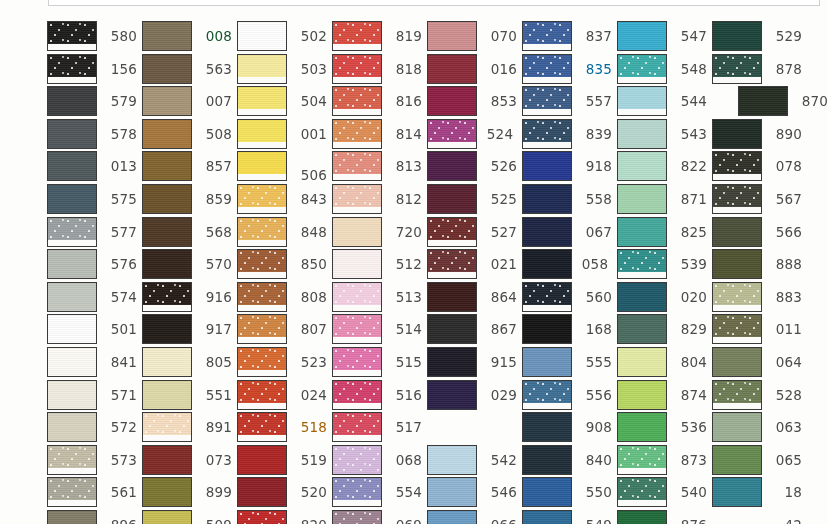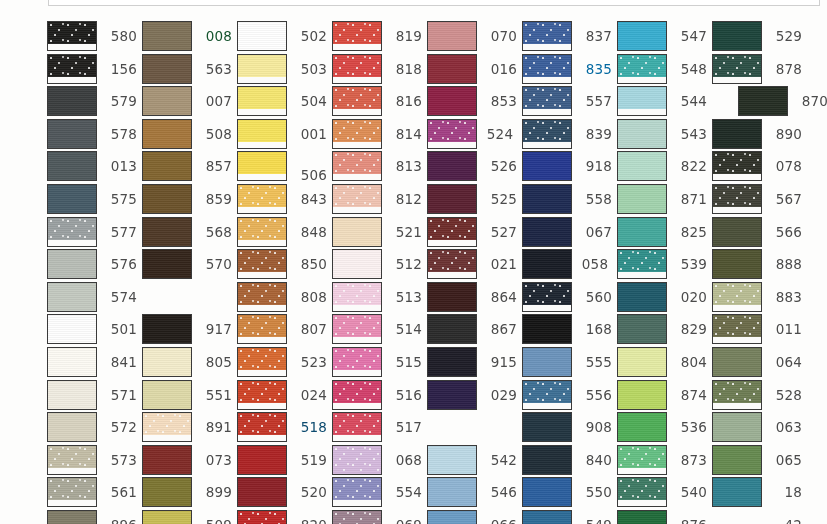--- a/index.html
+++ b/index.html
@@ -350,20 +350,31 @@
       <div class="cell" style="left: 142px; top: 249.2px;">
         <div class="sw-wrap">
           <div class="sw" style="border-color: rgb(58, 58, 58);">
             <div class="body" style="background-color: rgb(51, 36, 26);">
               <div class="weave"></div>
             </div>
           </div>
         </div>
         <div class="label" style="color: rgb(75, 75, 75);">570</div>
       </div>
+      <div class="cell" style="left: 142px; top: 281.8px;">
+        <div class="sw-wrap">
+          <div class="sw dot edge" style="border-color: rgb(58, 58, 58);">
+            <div class="body" style="background-color: rgb(36, 27, 21);">
+              <div class="weave"></div>
+            </div>
+            <div class="strip" style="background: rgb(251, 251, 250);"></div>
+          </div>
+        </div>
+        <div class="label" style="color: rgb(75, 75, 75);">916</div>
+      </div>
       <div class="cell" style="left: 142px; top: 314.4px;">
         <div class="sw-wrap">
           <div class="sw" style="border-color: rgb(58, 58, 58);">
             <div class="body" style="background-color: rgb(33, 28, 24);">
               <div class="weave"></div>
             </div>
           </div>
         </div>
         <div class="label" style="color: rgb(75, 75, 75);">917</div>
       </div>
@@ -561,21 +572,21 @@
       </div>
       <div class="cell" style="left: 237px; top: 412.2px;">
         <div class="sw-wrap">
           <div class="sw dot edge" style="border-color: rgb(58, 58, 58);">
             <div class="body" style="background-color: rgb(195, 53, 39);">
               <div class="weave"></div>
             </div>
             <div class="strip" style="background: rgb(251, 251, 250);"></div>
           </div>
         </div>
-        <div class="label" style="color: #0c4a6e;">518</div>
+        <div class="label" style="color: #a16207;">518</div>
       </div>
       <div class="cell" style="left: 237px; top: 444.8px;">
         <div class="sw-wrap">
           <div class="sw" style="border-color: rgb(58, 58, 58);">
             <div class="body" style="background-color: rgb(173, 35, 36);">
               <div class="weave"></div>
             </div>
           </div>
         </div>
         <div class="label" style="color: rgb(75, 75, 75);">519</div>
@@ -667,21 +678,21 @@
         <div class="label" style="color: rgb(75, 75, 75);">812</div>
       </div>
       <div class="cell" style="left: 332px; top: 216.6px;">
         <div class="sw-wrap">
           <div class="sw" style="border-color: rgb(58, 58, 58);">
             <div class="body" style="background-color: rgb(241, 221, 190);">
               <div class="weave"></div>
             </div>
           </div>
         </div>
-        <div class="label" style="color: rgb(75, 75, 75);">521</div>
+        <div class="label" style="color: rgb(75, 75, 75);">720</div>
       </div>
       <div class="cell" style="left: 332px; top: 249.2px;">
         <div class="sw-wrap">
           <div class="sw" style="border-color: rgb(58, 58, 58);">
             <div class="body" style="background-color: rgb(251, 241, 241);">
               <div class="weave"></div>
             </div>
           </div>
         </div>
         <div class="label" style="color: rgb(75, 75, 75);">512</div>

